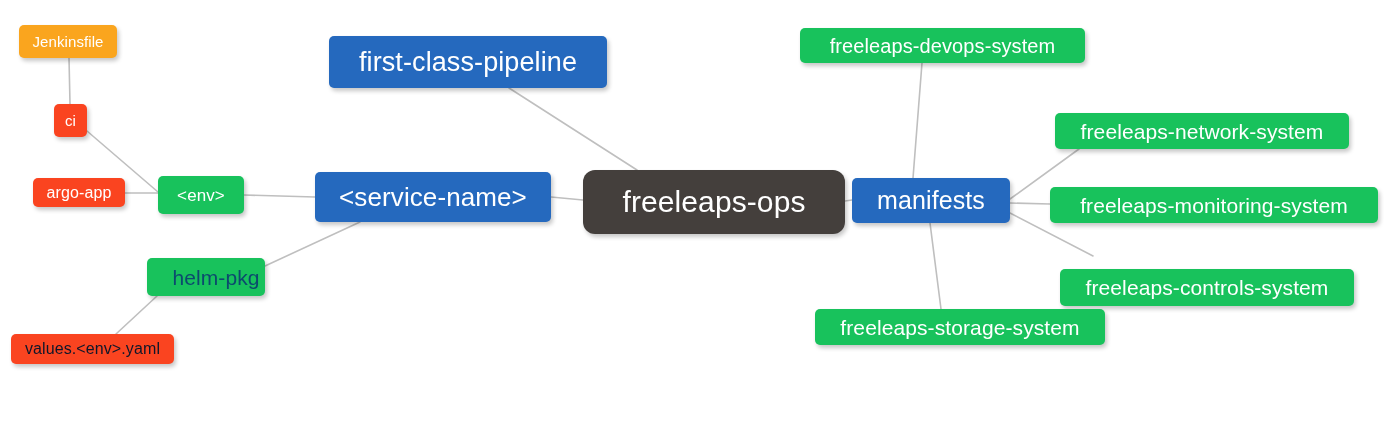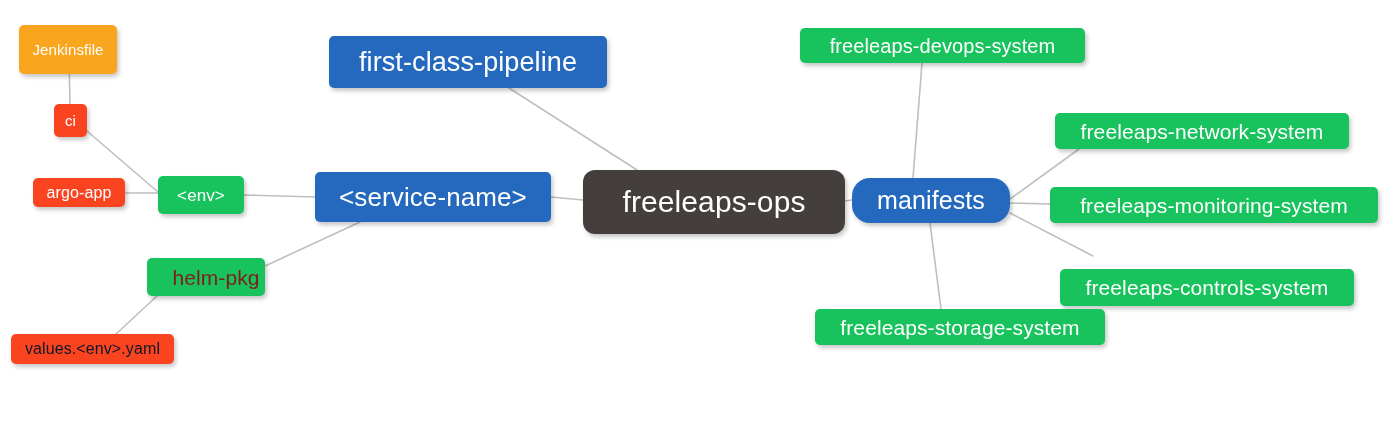--- a/index.html
+++ b/index.html
@@ -66,30 +66,30 @@
   <div id="node-layer">
       <div class="node root" style="left: 583px; top: 170px; width: 262px; height: 64px; background: rgb(68, 63, 60); font-size: 30px; color: rgb(255, 255, 255);">
         <span>freeleaps-ops</span>
       </div>
       <div class="node" style="left: 315px; top: 172px; width: 236px; height: 50px; background: rgb(37, 105, 190); font-size: 26px; color: rgb(255, 255, 255);">
         <span>&lt;service-name&gt;</span>
       </div>
       <div class="node" style="left: 329px; top: 36px; width: 278px; height: 52px; background: rgb(37, 105, 190); font-size: 27px; color: rgb(255, 255, 255);">
         <span>first-class-pipeline</span>
       </div>
-      <div class="node" style="left: 852px; top: 178px; width: 158px; height: 45px; background: rgb(37, 105, 190); font-size: 25px; color: rgb(255, 255, 255); border-radius: 18px;">
+      <div class="node" style="left: 852px; top: 178px; width: 158px; height: 45px; background: rgb(37, 105, 190); font-size: 25px; color: rgb(255, 255, 255);">
         <span>manifests</span>
       </div>
       <div class="node" style="left: 158px; top: 176px; width: 86px; height: 38px; background: rgb(24, 194, 92); font-size: 17px; color: rgb(255, 255, 255);">
         <span>&lt;env&gt;</span>
       </div>
-      <div class="node" style="left: 147px; top: 258px; width: 118px; height: 38px; background: rgb(24, 194, 92); font-size: 21px; color: #7f1d1d; padding-left: 20px;">
+      <div class="node" style="left: 147px; top: 258px; width: 118px; height: 38px; background: rgb(24, 194, 92); font-size: 21px; color: #0c4a6e; padding-left: 20px;">
         <span>helm-pkg</span>
       </div>
-      <div class="node" style="left: 19px; top: 25px; width: 98px; height: 49px; background: rgb(250, 165, 30); font-size: 15px; color: rgb(255, 255, 255);">
+      <div class="node" style="left: 19px; top: 25px; width: 98px; height: 33px; background: rgb(250, 165, 30); font-size: 15px; color: rgb(255, 255, 255);">
         <span>Jenkinsfile</span>
       </div>
       <div class="node" style="left: 54px; top: 104px; width: 33px; height: 33px; background: rgb(250, 68, 32); font-size: 15px; color: rgb(255, 255, 255);">
         <span>ci</span>
       </div>
       <div class="node" style="left: 33px; top: 178px; width: 92px; height: 29px; background: rgb(250, 68, 32); font-size: 16px; color: rgb(255, 255, 255);">
         <span>argo-app</span>
       </div>
       <div class="node" style="left: 11px; top: 334px; width: 163px; height: 30px; background: rgb(250, 68, 32); font-size: 16px; color: #0f172a;">
         <span>values.&lt;env&gt;.yaml</span>

